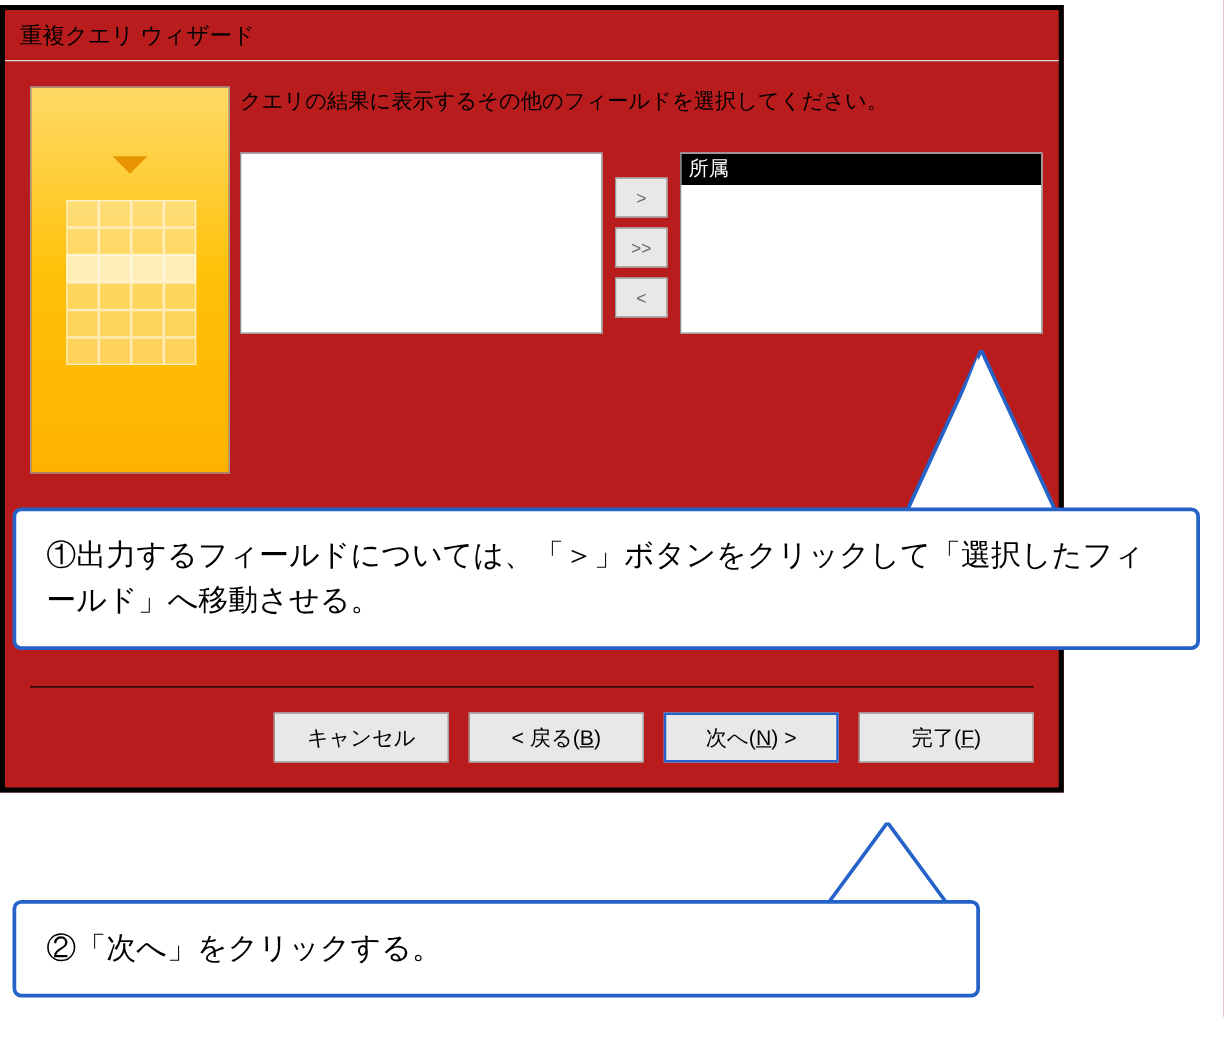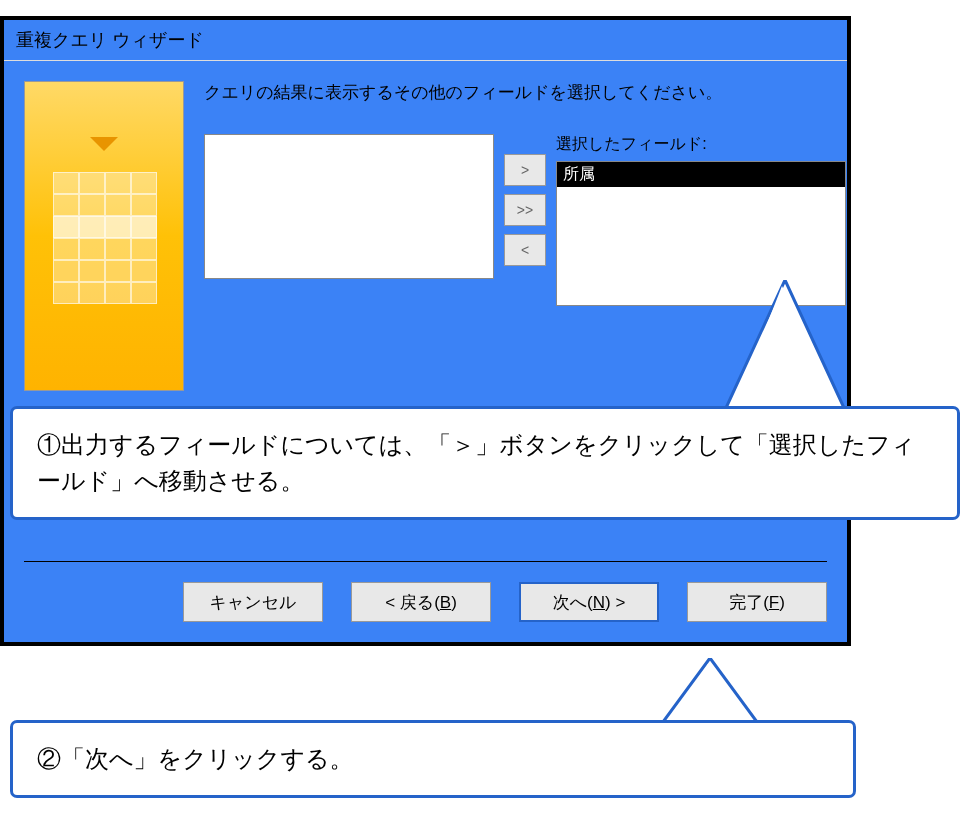--- a/index.html
+++ b/index.html
@@ -5,36 +5,36 @@
     * { box-sizing: border-box; margin: 0; padding: 0; }
     body {
       font-family: "Yu Gothic UI", "Meiryo", sans-serif;
       background: #fff;
       width: 979px;
       height: 830px;
       position: relative;
     }
     .window {
       position: absolute;
-      top: 16px;
+      top: 4px;
       left: 0;
       width: 851px;
       border: 4px solid #000;
-      background: #3b82f6;
+      background: #b91c1c;
     }
     .titlebar {
       padding: 8px 12px;
       font-size: 18px;
       color: #000;
       border-bottom: 1px solid #ddd;
     }
     .content {
       display: flex;
       padding: 20px;
-      gap: 20px;
+      gap: 8px;
     }
     .wizard-image {
       width: 160px;
       height: 310px;
       background: linear-gradient(180deg, #ffd966 0%, #ffc107 50%, #ffb300 100%);
       border: 1px solid #999;
       position: relative;
       flex-shrink: 0;
     }
     .wizard-image::before {
@@ -117,21 +117,21 @@
       color: #666;
       cursor: pointer;
     }
     .divider {
       border-top: 1px solid #000;
       margin: 0 20px;
     }
     .button-row {
       display: flex;
       justify-content: flex-end;
-      gap: 28px;
+      gap: 16px;
       padding: 20px;
     }
     .nav-btn {
       width: 140px;
       height: 40px;
       border: 1px solid #999;
       background: #e8e8e8;
       font-size: 17px;
       cursor: pointer;
     }
@@ -148,21 +148,21 @@
       line-height: 1.5;
     }
     .callout1 {
       top: 406px;
       left: 10px;
       width: 950px;
     }
     .callout2 {
       top: 720px;
       left: 10px;
-      width: 846px;
+      width: 774px;
     }
     .callout-tail {
       position: absolute;
       width: 0;
       height: 0;
     }
     .tail1 {
       top: 280px;
       left: 720px;
     }
@@ -230,21 +230,20 @@
           <div class="listbox"></div>
         </div>
 
         <div class="transfer-buttons">
           <button class="transfer-btn">&gt;</button>
           <button class="transfer-btn">&gt;&gt;</button>
           <button class="transfer-btn">&lt;</button>
         </div>
 
         <div class="field-col">
-          <div class="field-label">選択したフィールド:</div>
           <div class="listbox">
             <div class="listbox-item">所属</div>
           </div>
         </div>
       </div>
     </div>
   </div>
 
   <div style="height:150px;"></div>
   <div class="divider"></div>

